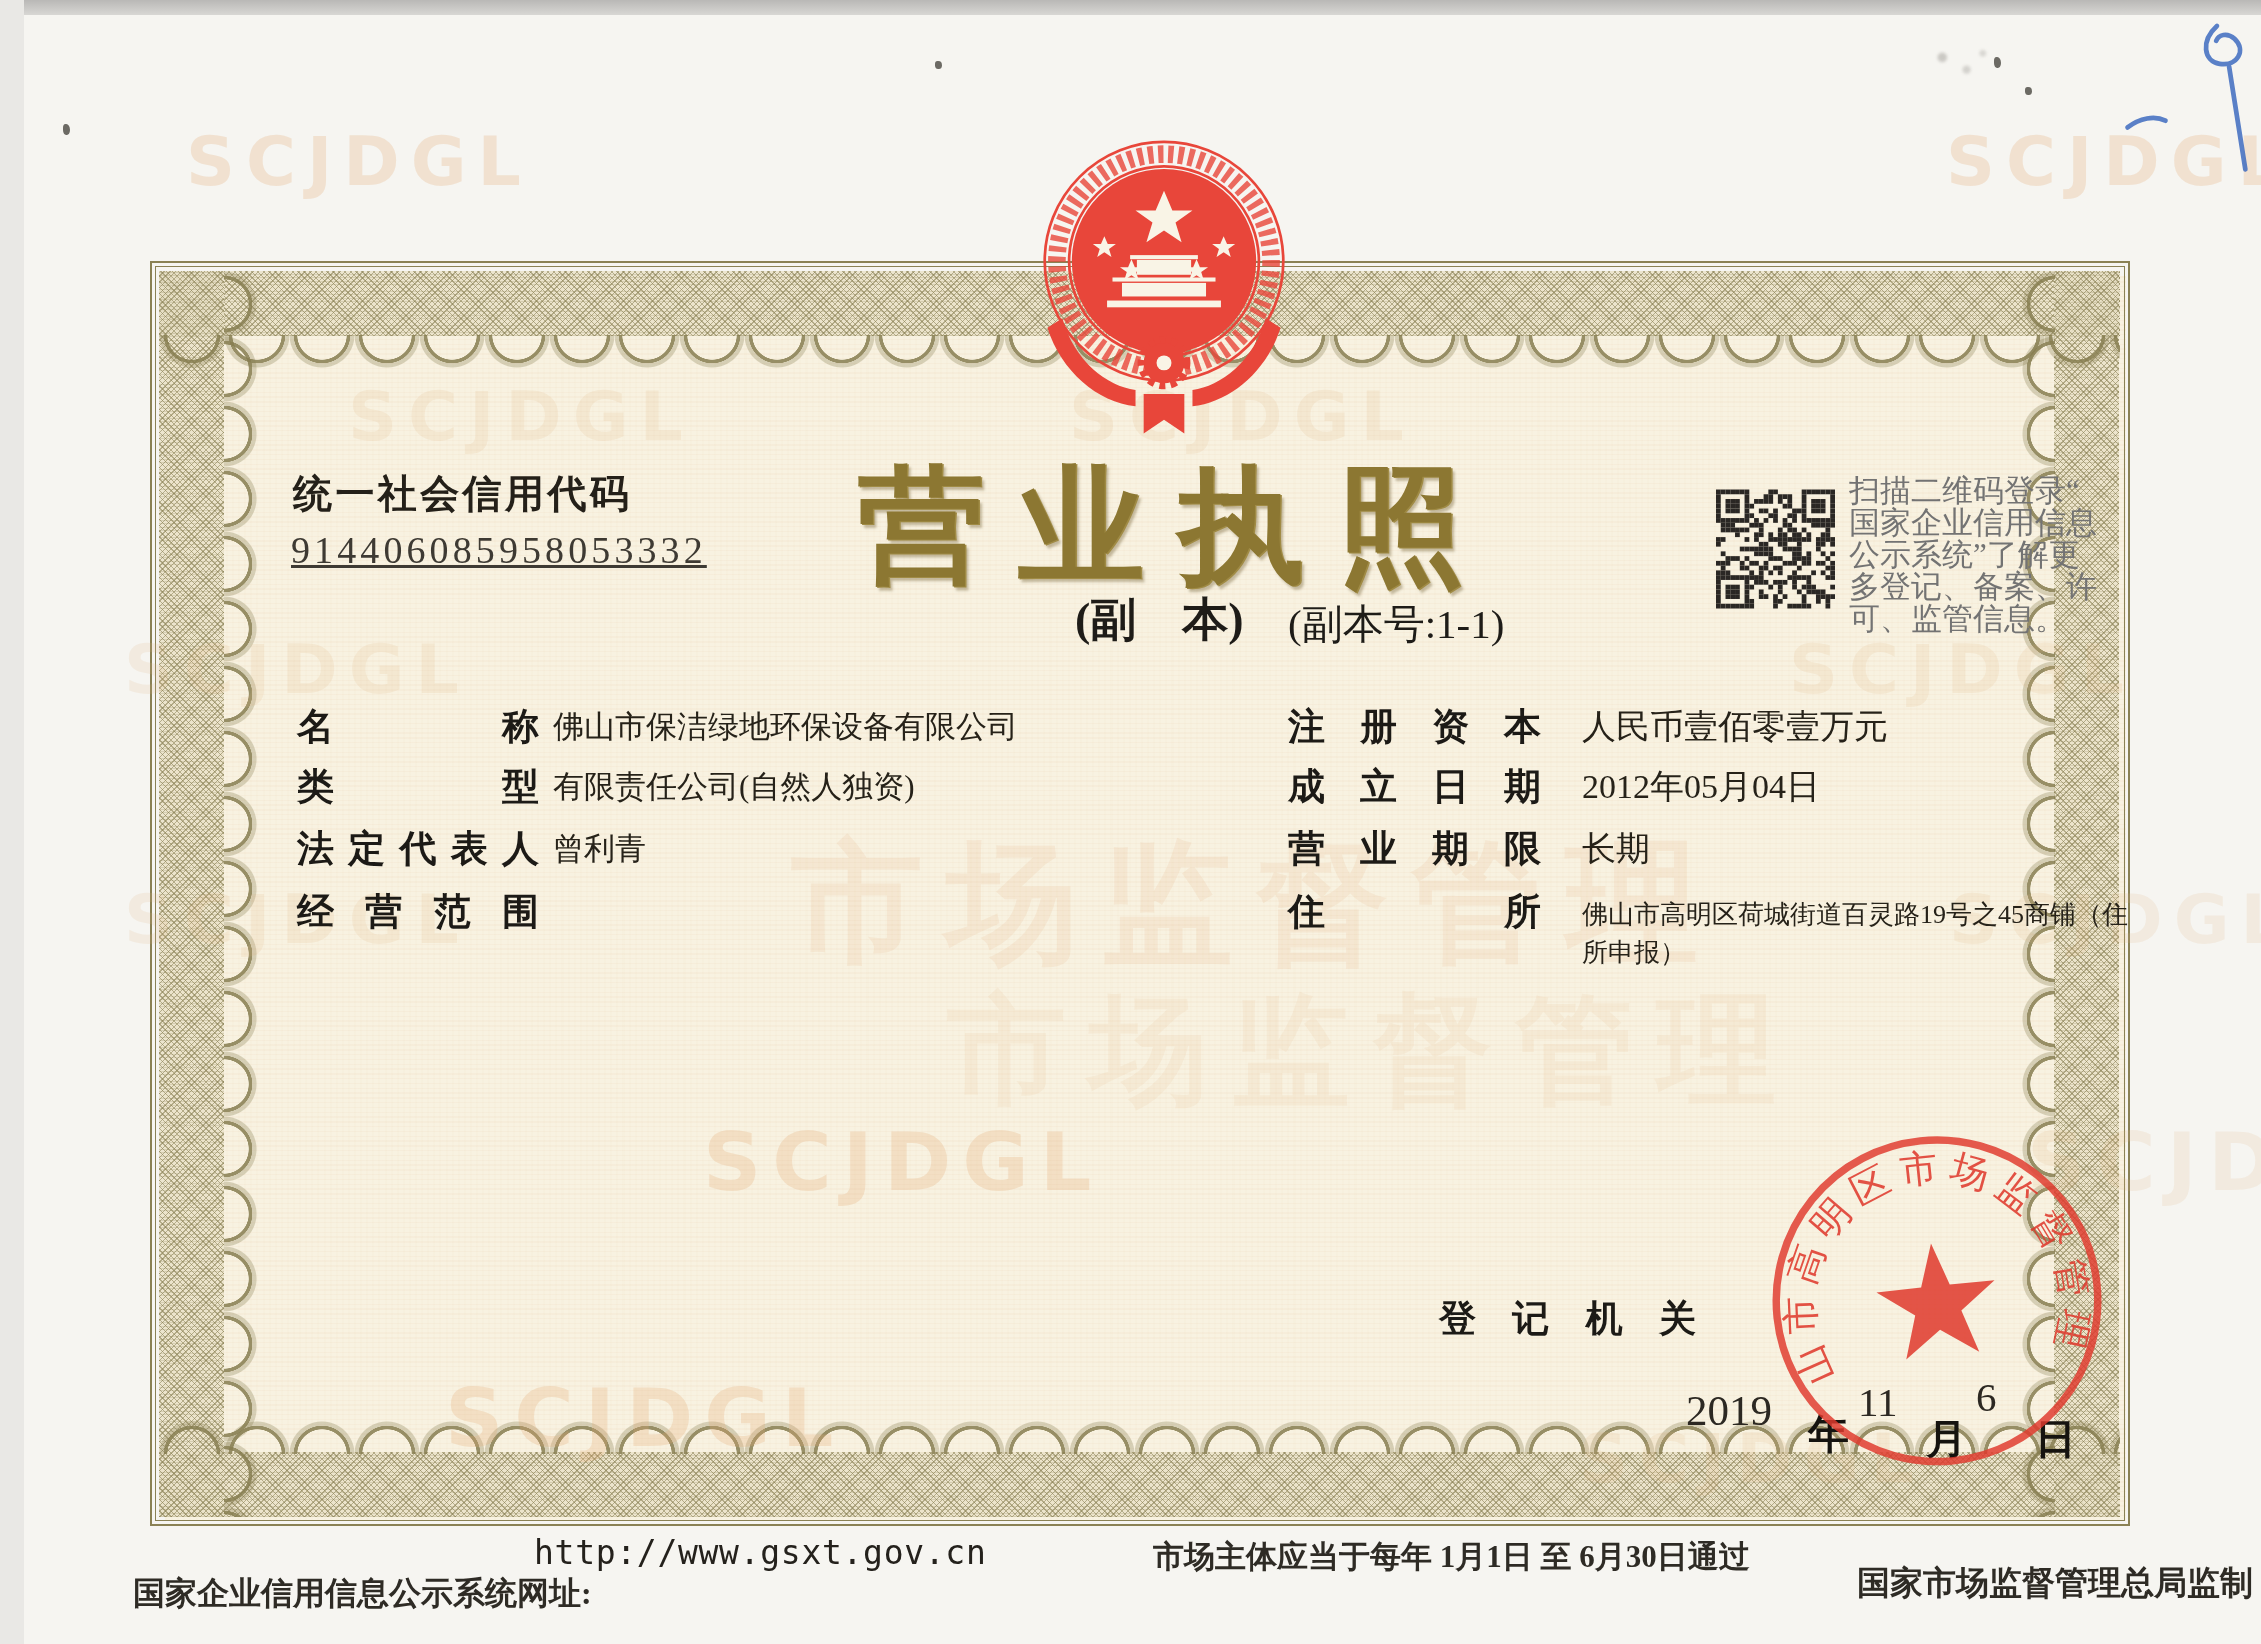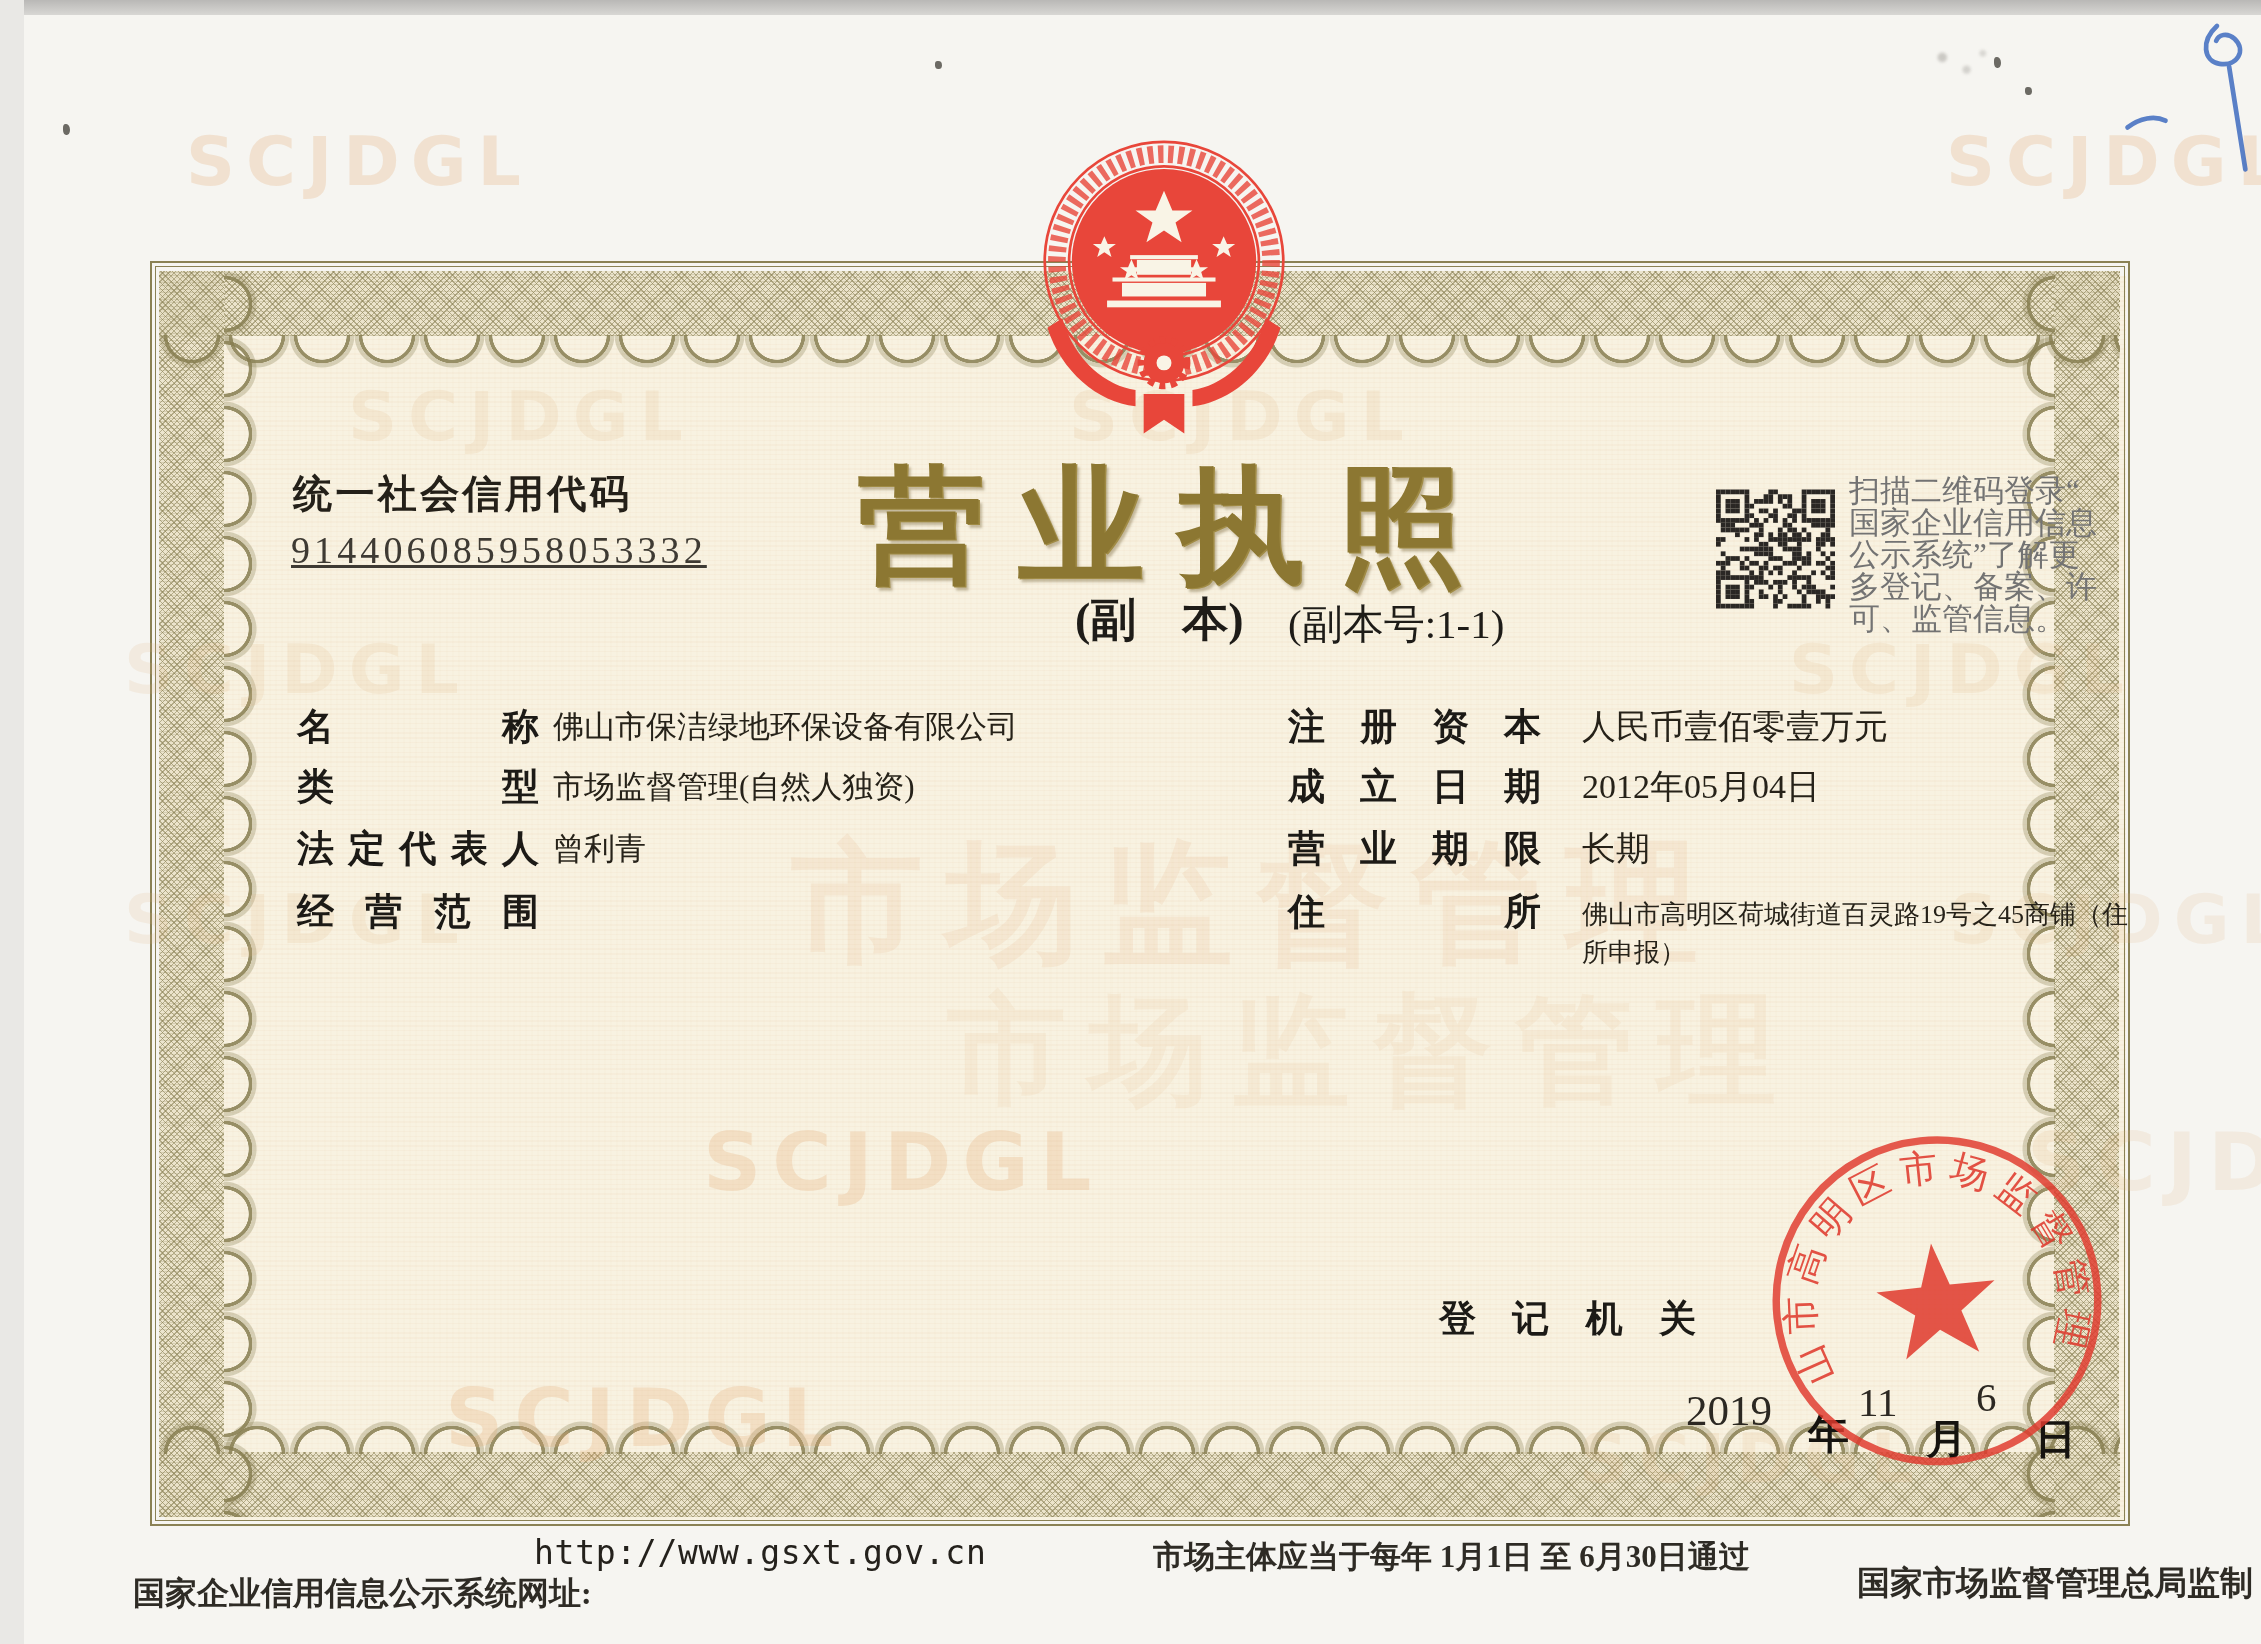--- a/index.html
+++ b/index.html
@@ -498,21 +498,21 @@
   <div class="abs z lbl jspread" style="left:273px;top:706px;width:242px;" data-name="field-label-name">
       <span>名</span>
       <span>称</span>
     </div>
   <div class="abs z val" style="left:529px;top:706px;" data-name="field-value-name">佛山市保洁绿地环保设备有限公司</div>
 
   <div class="abs z lbl jspread" style="left:273px;top:766px;width:242px;" data-name="field-label-type">
       <span>类</span>
       <span>型</span>
     </div>
-  <div class="abs z val" style="left:529px;top:766px;" data-name="field-value-type">市场监督管理(自然人独资)</div>
+  <div class="abs z val" style="left:529px;top:766px;" data-name="field-value-type">有限责任公司(自然人独资)</div>
 
   <div class="abs z lbl jspread" style="left:273px;top:828px;width:242px;" data-name="field-label-legal-rep">
       <span>法</span>
       <span>定</span>
       <span>代</span>
       <span>表</span>
       <span>人</span>
     </div>
   <div class="abs z val" style="left:529px;top:828px;" data-name="field-value-legal-rep">曾利青</div>
 

